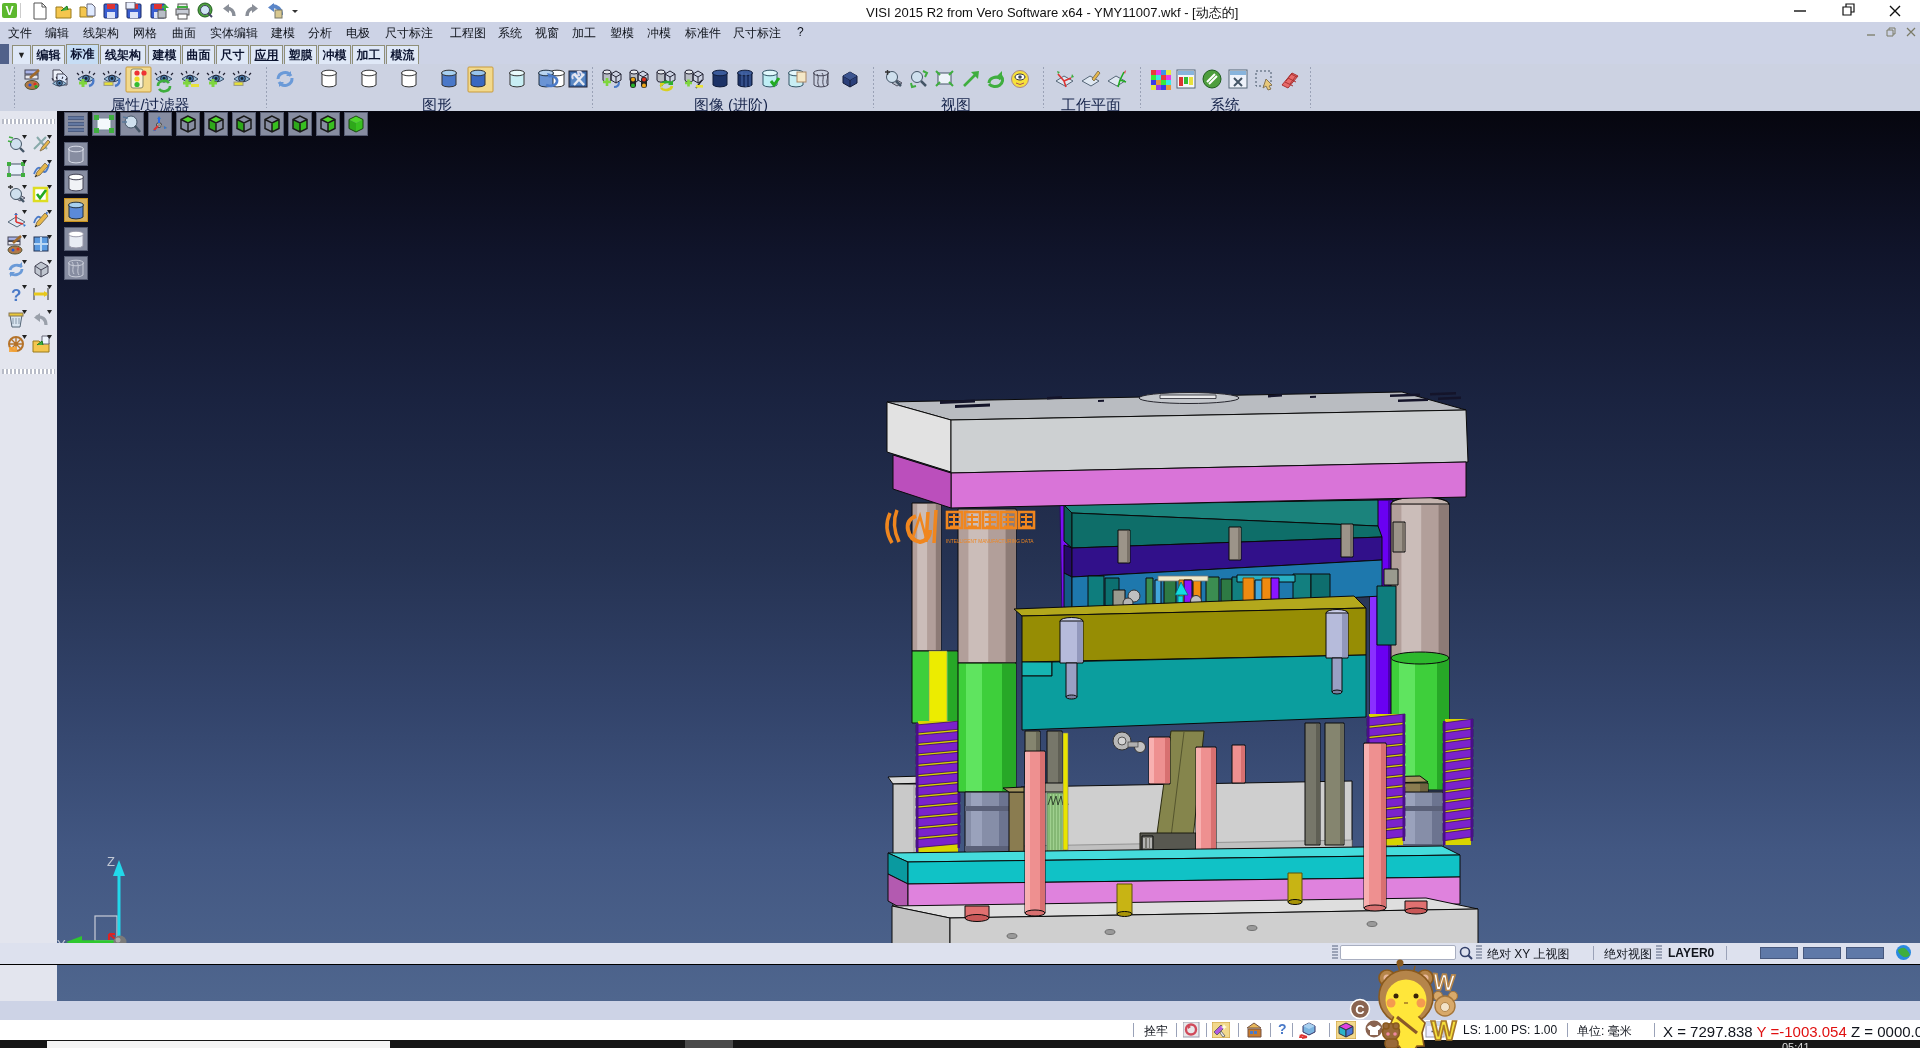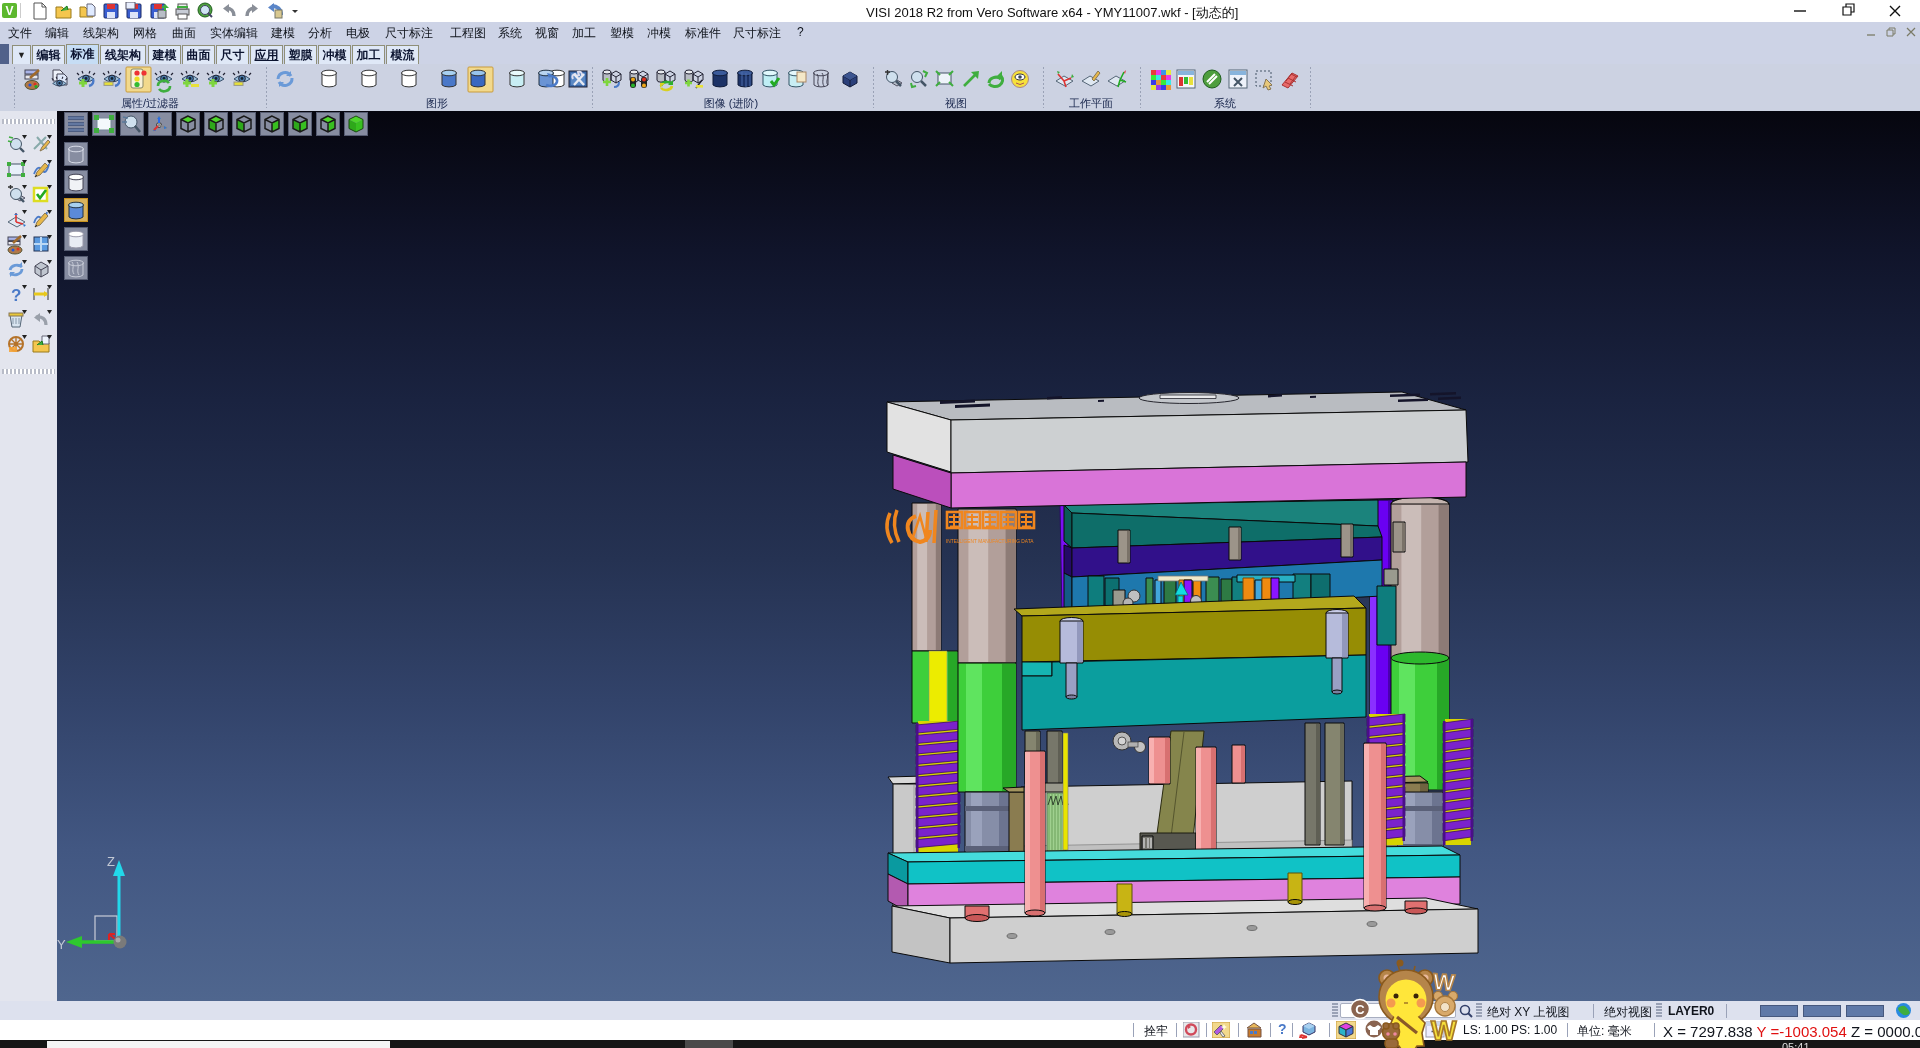--- a/index.html
+++ b/index.html
@@ -4,27 +4,27 @@
 html,body{width:1920px;height:1048px;overflow:hidden;font-family:"Liberation Sans",sans-serif}
 body{position:relative;background:#cdd3e6}
 .ab{position:absolute}
 #titlebar{left:0;top:0;width:1920px;height:22px;background:#fff}
 #menubar{left:0;top:22px;width:1920px;height:22px;background:#cdd3e6}
 #tabrow{left:0;top:44px;width:1920px;height:20px;background:#cdd3e6}
 #ribbon{left:0;top:64px;width:1920px;height:47px;background:#ccd2e2}
 #lefttb{left:0;top:111px;width:57px;height:890px;background:#e3e5ee}
 #viewport{left:57px;top:111px;width:1863px;height:890px;overflow:hidden;
  background:linear-gradient(180deg,#06060f 0%,#10142a 15.6%,#1a2340 32.5%,#253252 50.4%,#32436a 66.2%,#425782 83%,#4f668e 100%)}
-#status1{left:0;top:1001px;width:1920px;height:32px;background:#dde1ee;border-bottom:1px solid #000000}
+#status1{left:0;top:943px;width:1920px;height:22px;background:#dde1ee;border-bottom:1px solid #000000}
 #status2{left:0;top:1020px;width:1920px;height:20px;background:#ffffff}
 #taskbar{left:0;top:1040px;width:1920px;height:8px;background:#161616}
 .mi{position:absolute;top:3px;font-size:12px;color:#10141c;white-space:nowrap}
 .tab{position:absolute;top:1px;height:19px;background:#dfe8f7;border:1px solid #8f8f78;border-bottom:none;
  font-size:12px;color:#0c1430;text-align:center;line-height:18px;font-weight:bold}
-.gl{position:absolute;top:32px;font-size:11px;color:#15234a;white-space:nowrap;transform:translateX(-50%)}
+.gl{position:absolute;top:32px;font-size:15px;color:#15234a;white-space:nowrap;transform:translateX(-50%)}
 .vsep{position:absolute;width:1px;background:repeating-linear-gradient(180deg,#9aa2b6 0 2px,transparent 2px 4px)}
 .s2t{position:absolute;top:3px;font-size:12px;color:#10141c;white-space:nowrap}
 .s2s{position:absolute;top:3px;width:1px;height:14px;background:#9aa2b8}
 .vbtn{position:absolute;width:24px;height:24px;background:#878da1;border:1px solid #565c72}
 </style></head><body>
 <div id="titlebar" class="ab">
 <svg class="ab" style="left:2px;top:2px" width="300" height="19">
 <rect x="0" y="1" width="15" height="15" rx="2" fill="#5db82e"></rect>
       <text x="7.5" y="13" font-size="12" font-weight="bold" fill="#fff" text-anchor="middle">V</text>
 <rect x="18" y="1" width="1" height="15" fill="#ccc"></rect>
@@ -80,21 +80,21 @@
         </g>
       </g>
       <g transform="translate(265,0)">
         <path d="M14 13c0-6-4-9-9-9" fill="none" stroke="#5b86c8" stroke-width="4"></path>
         <path d="M7 1L1 5.5 7 10z" fill="#5b86c8"></path>
         <rect x="8" y="8" width="7" height="8" fill="#d8c890" stroke="#776"></rect>
       </g>
 <path d="M290 8h6l-3 3z" fill="#333"></path>
       <rect x="302" y="2" width="1" height="14" fill="#ccc"></rect>
 </svg>
-<div class="ab" style="left:866px;top:4px;font-size:13px;color:#111">VISI 2018 R2 from Vero Software x64 - YMY11007.wkf - [动态的]</div>
+<div class="ab" style="left:866px;top:4px;font-size:13px;color:#111">VISI 2015 R2 from Vero Software x64 - YMY11007.wkf - [动态的]</div>
 <svg class="ab" style="left:1780px;top:0" width="140" height="22">
       <path d="M14 11h12" stroke="#111" stroke-width="1.4"></path>
       <path d="M63 7h8v8h-8zM66 7v-3h8v8h-3" fill="none" stroke="#111" stroke-width="1.2"></path>
       <path d="M110 6l10 10M120 6l-10 10" stroke="#111" stroke-width="1.4"></path>
     </svg>
 </div>
 <div id="menubar" class="ab">
 <span class="mi" style="left:8px">文件</span>
 <span class="mi" style="left:45px">编辑</span>
 <span class="mi" style="left:83px">线架构</span>

